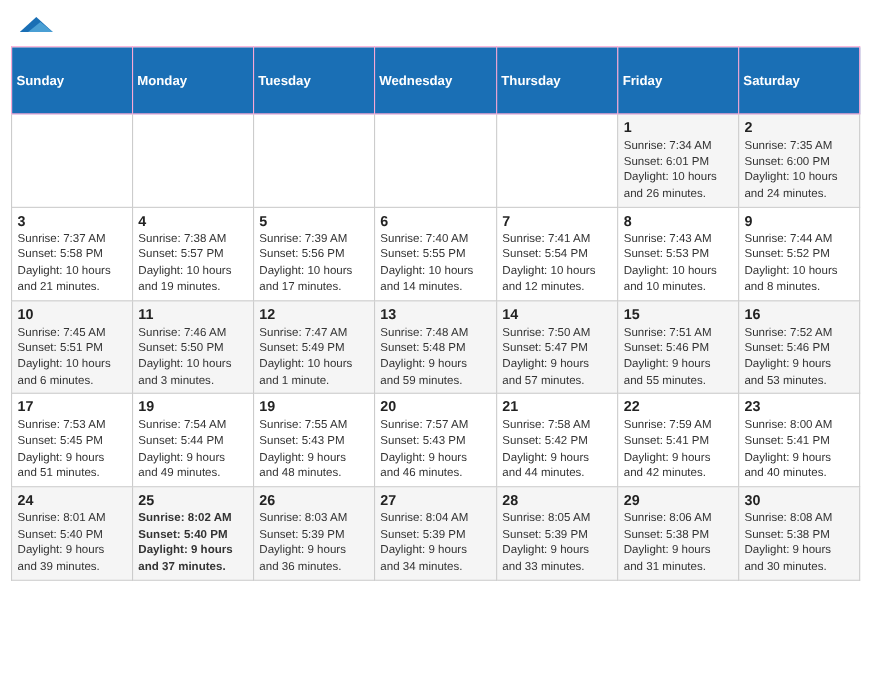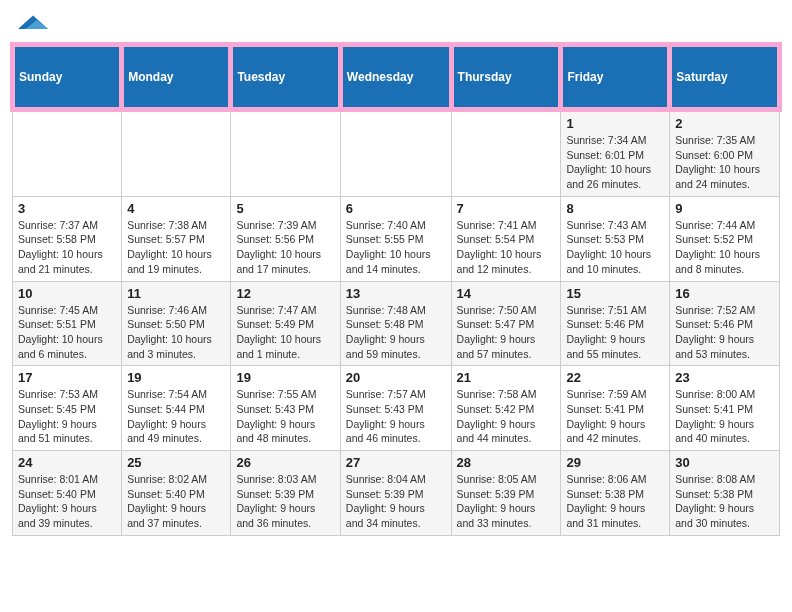--- a/index.html
+++ b/index.html
@@ -55,21 +55,21 @@
       border-collapse: collapse;
       font-size: 11px;
     }
     .calendar th {
       background-color: #1a6fb5;
       color: #fff;
       padding: 23px 4px;
       text-align: left;
       font-size: 12px;
       font-weight: bold;
-      border: 5px solid #f9a8d4;
+      border: 1px solid #f9a8d4;
     }
     .calendar td {
       border: 1px solid #ccc;
       vertical-align: top;
       padding: 4px 5px;
       width: 113px;
       min-height: 70px;
       background: #fff;
     }
     .calendar tr:nth-child(odd) td {
@@ -302,21 +302,21 @@
       <tr>
         <td>
           <span class="day-number">24</span>
           <div class="day-info" style="white-space: pre-line;">Sunrise: 8:01 AM
 Sunset: 5:40 PM
 Daylight: 9 hours
 and 39 minutes.</div>
         </td>
         <td>
           <span class="day-number">25</span>
-          <div class="day-info" style="white-space: pre-line;">Sunrise: 8:02 AM
+          <div class="day-info" style="white-space: pre-line; font-weight: bold;">Sunrise: 8:02 AM
 Sunset: 5:40 PM
 Daylight: 9 hours
 and 37 minutes.</div>
         </td>
         <td>
           <span class="day-number">26</span>
           <div class="day-info" style="white-space: pre-line;">Sunrise: 8:03 AM
 Sunset: 5:39 PM
 Daylight: 9 hours
 and 36 minutes.</div>

